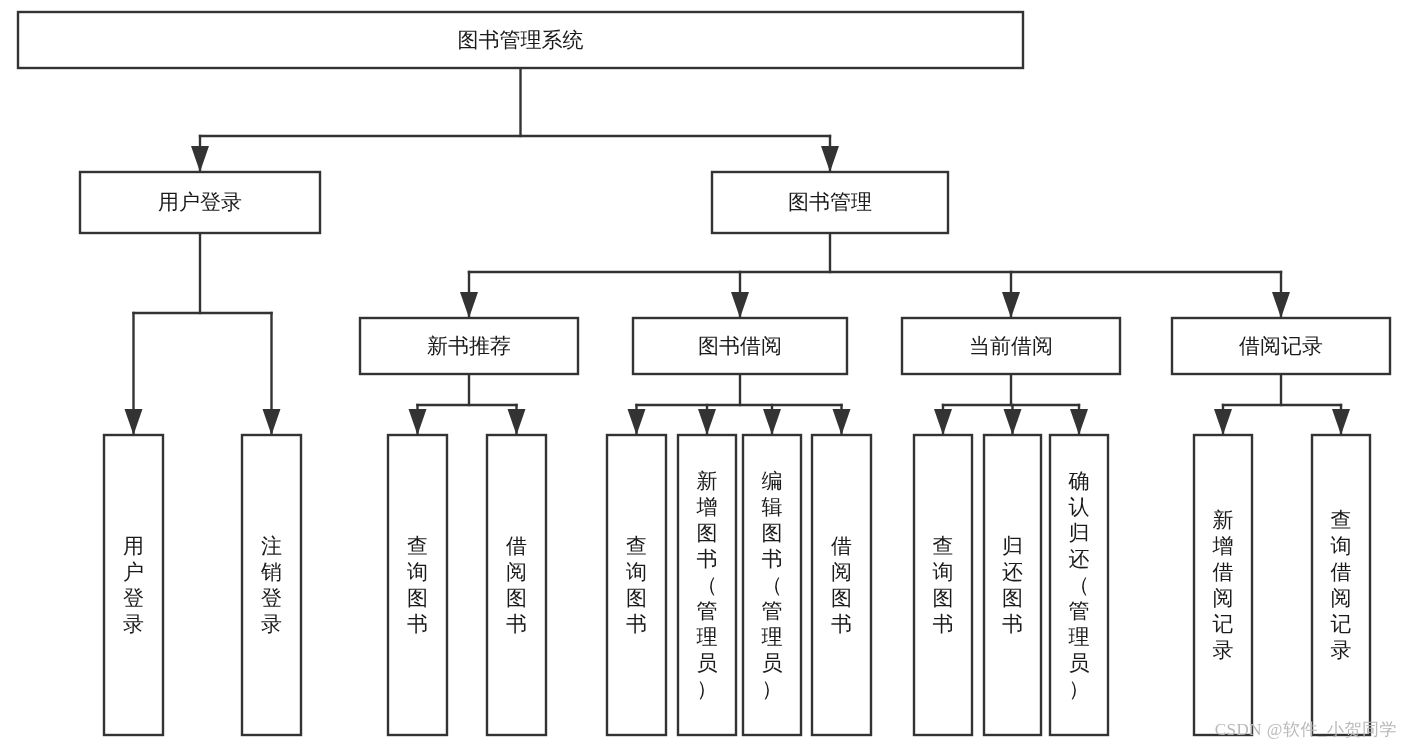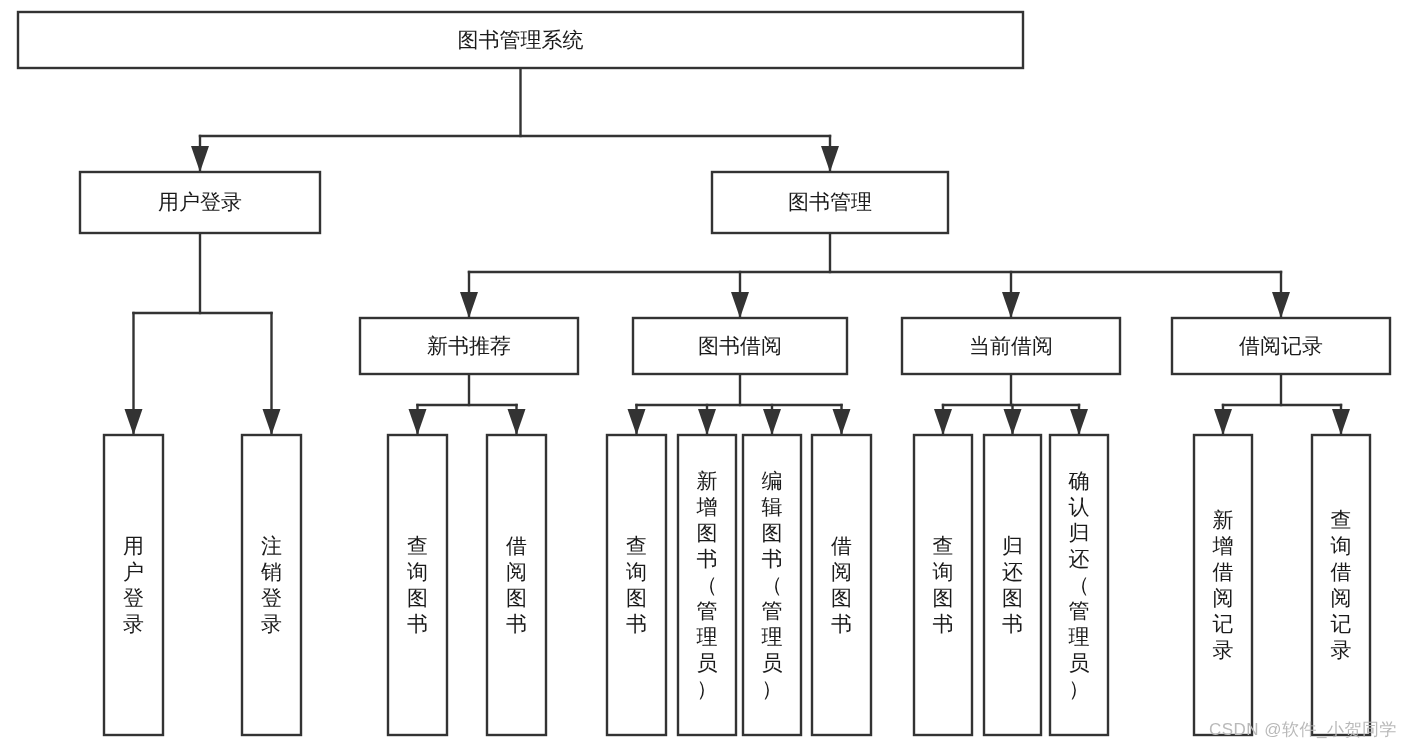--- a/index.html
+++ b/index.html
@@ -49,21 +49,21 @@
   .node-label-v {
     font-family: "Liberation Sans", "DejaVu Sans", sans-serif;
     font-size: 21px;
     fill: #1a1a1a;
     text-anchor: middle;
   }
   .watermark {
     position: absolute;
     right: 8px;
     bottom: 6px;
-    font-family: Liberation Sans, sans-serif;
+    font-family: Liberation Serif, serif;
     font-size: 17px;
     color: #b9b9b9;
     letter-spacing: 0.5px;
     white-space: nowrap;
     user-select: none;
   }
 </style>
 </head>
 <body>
 

